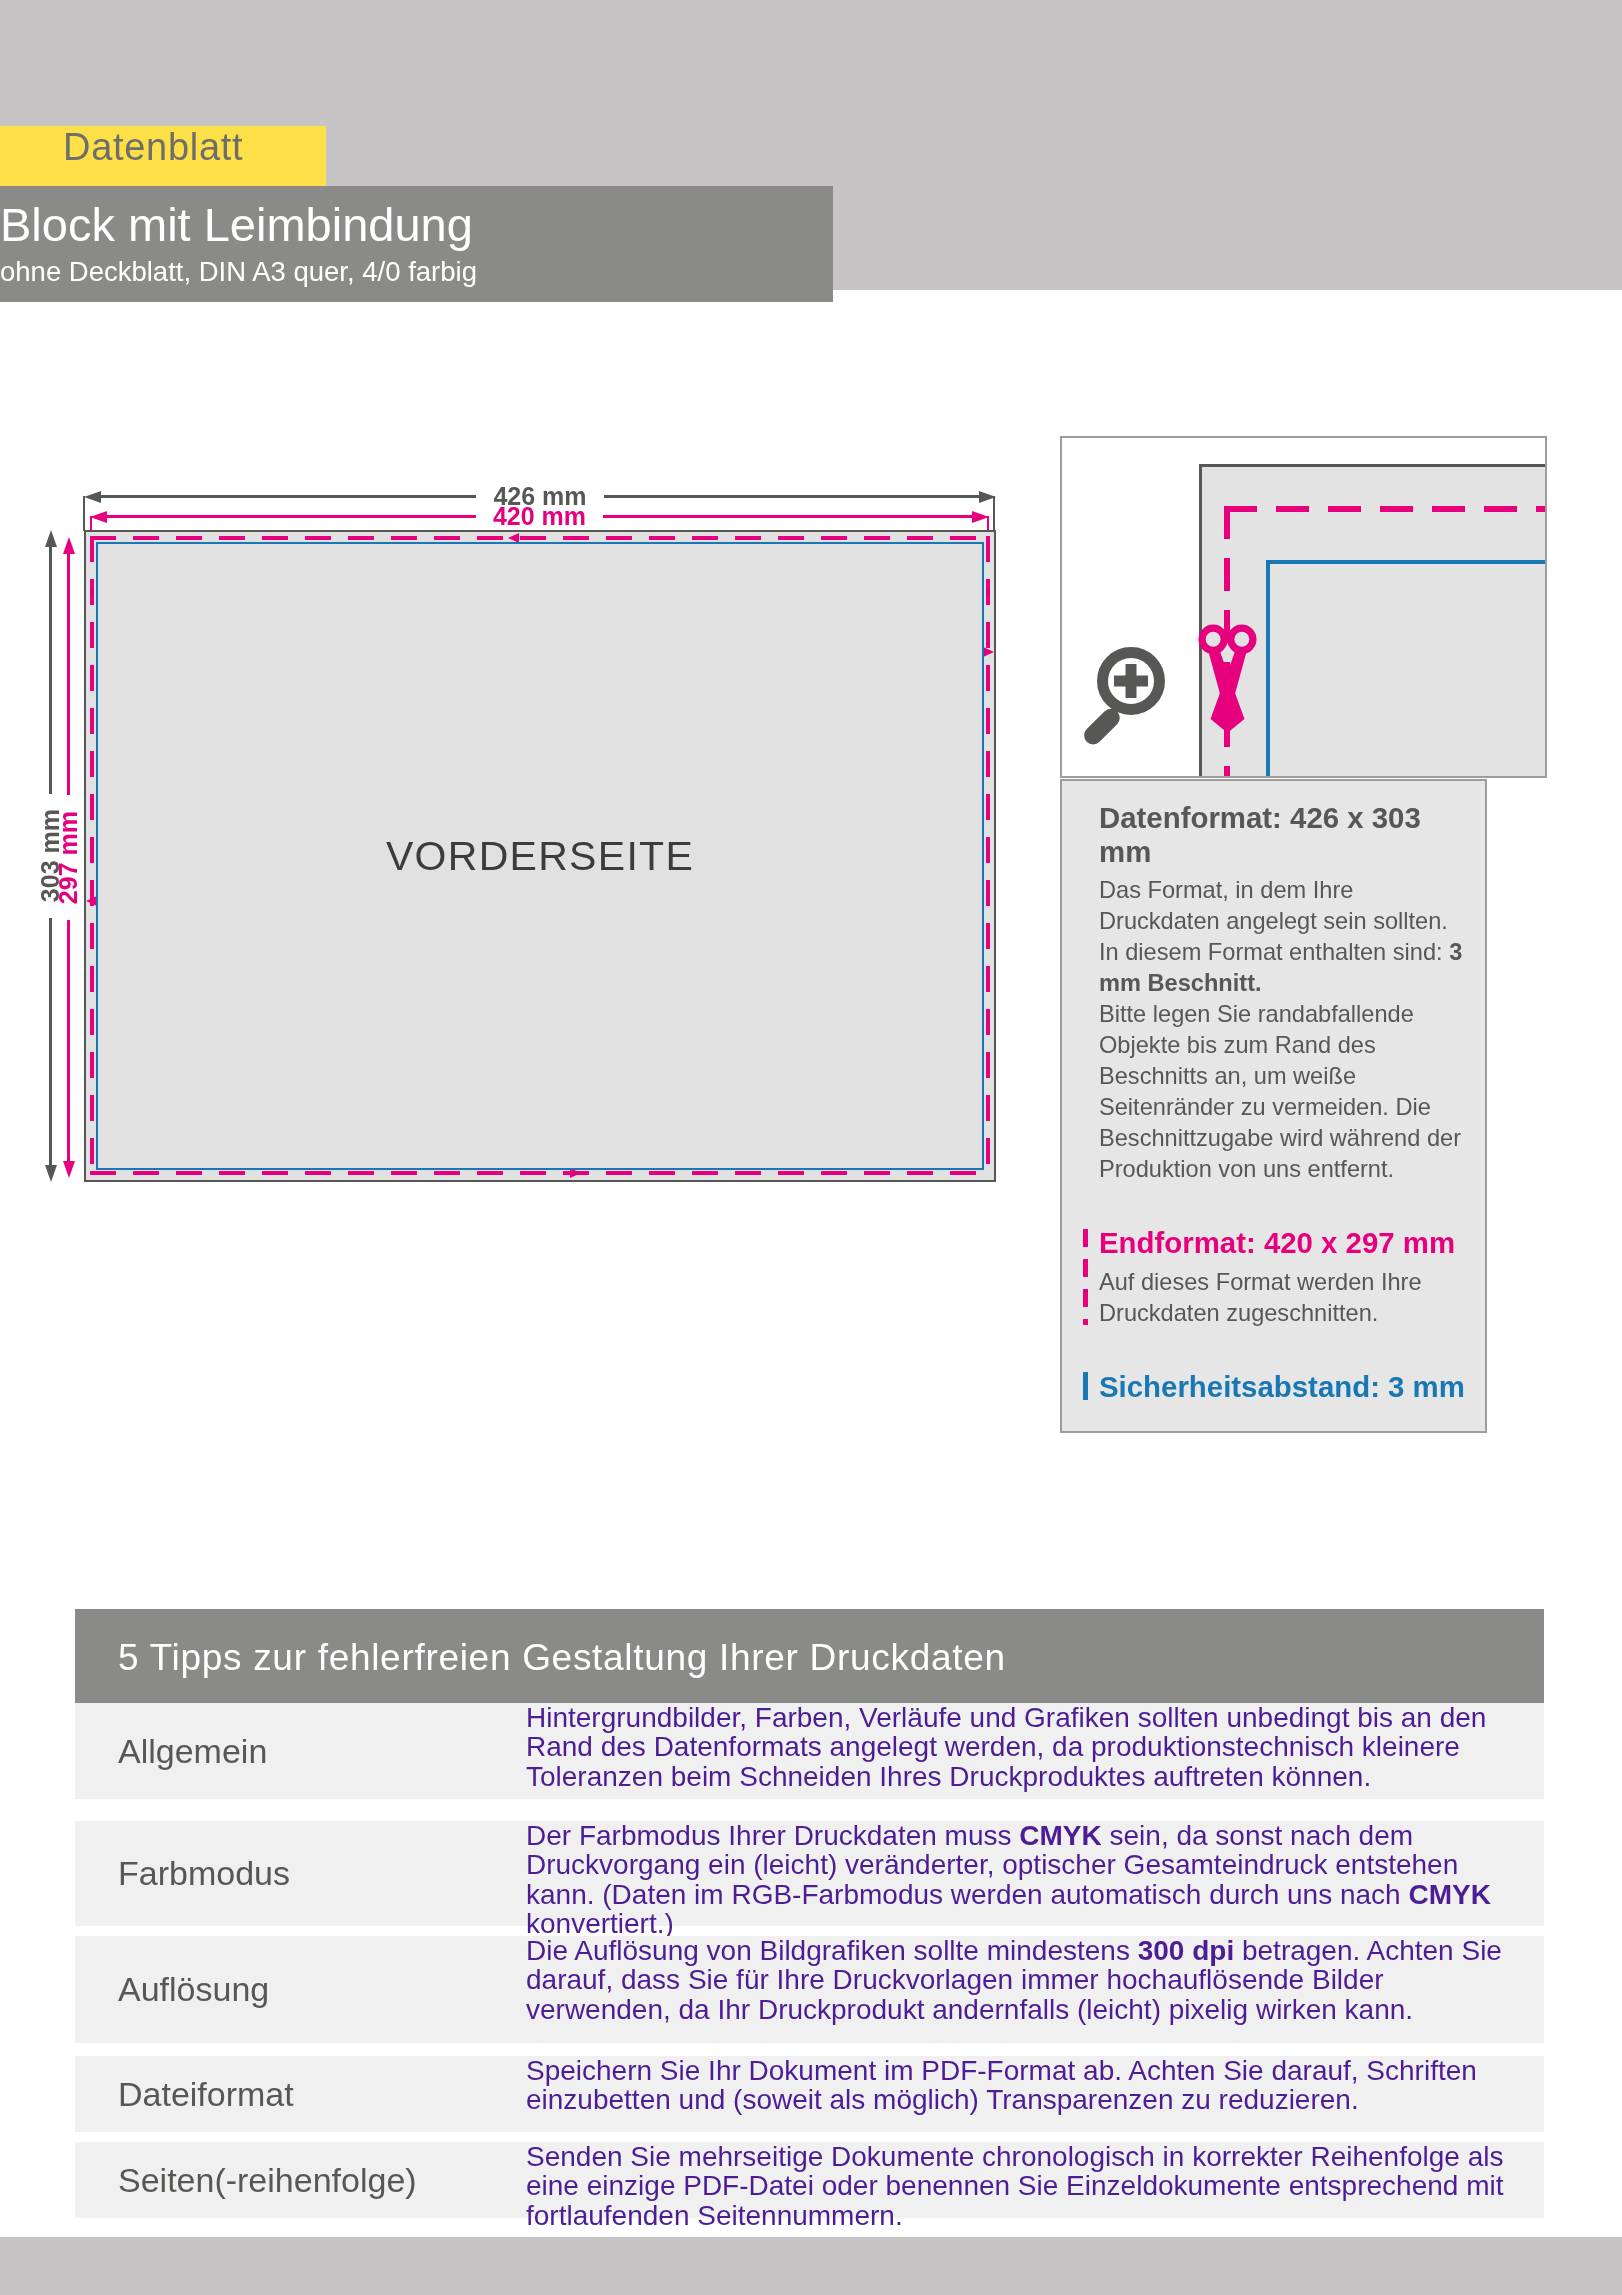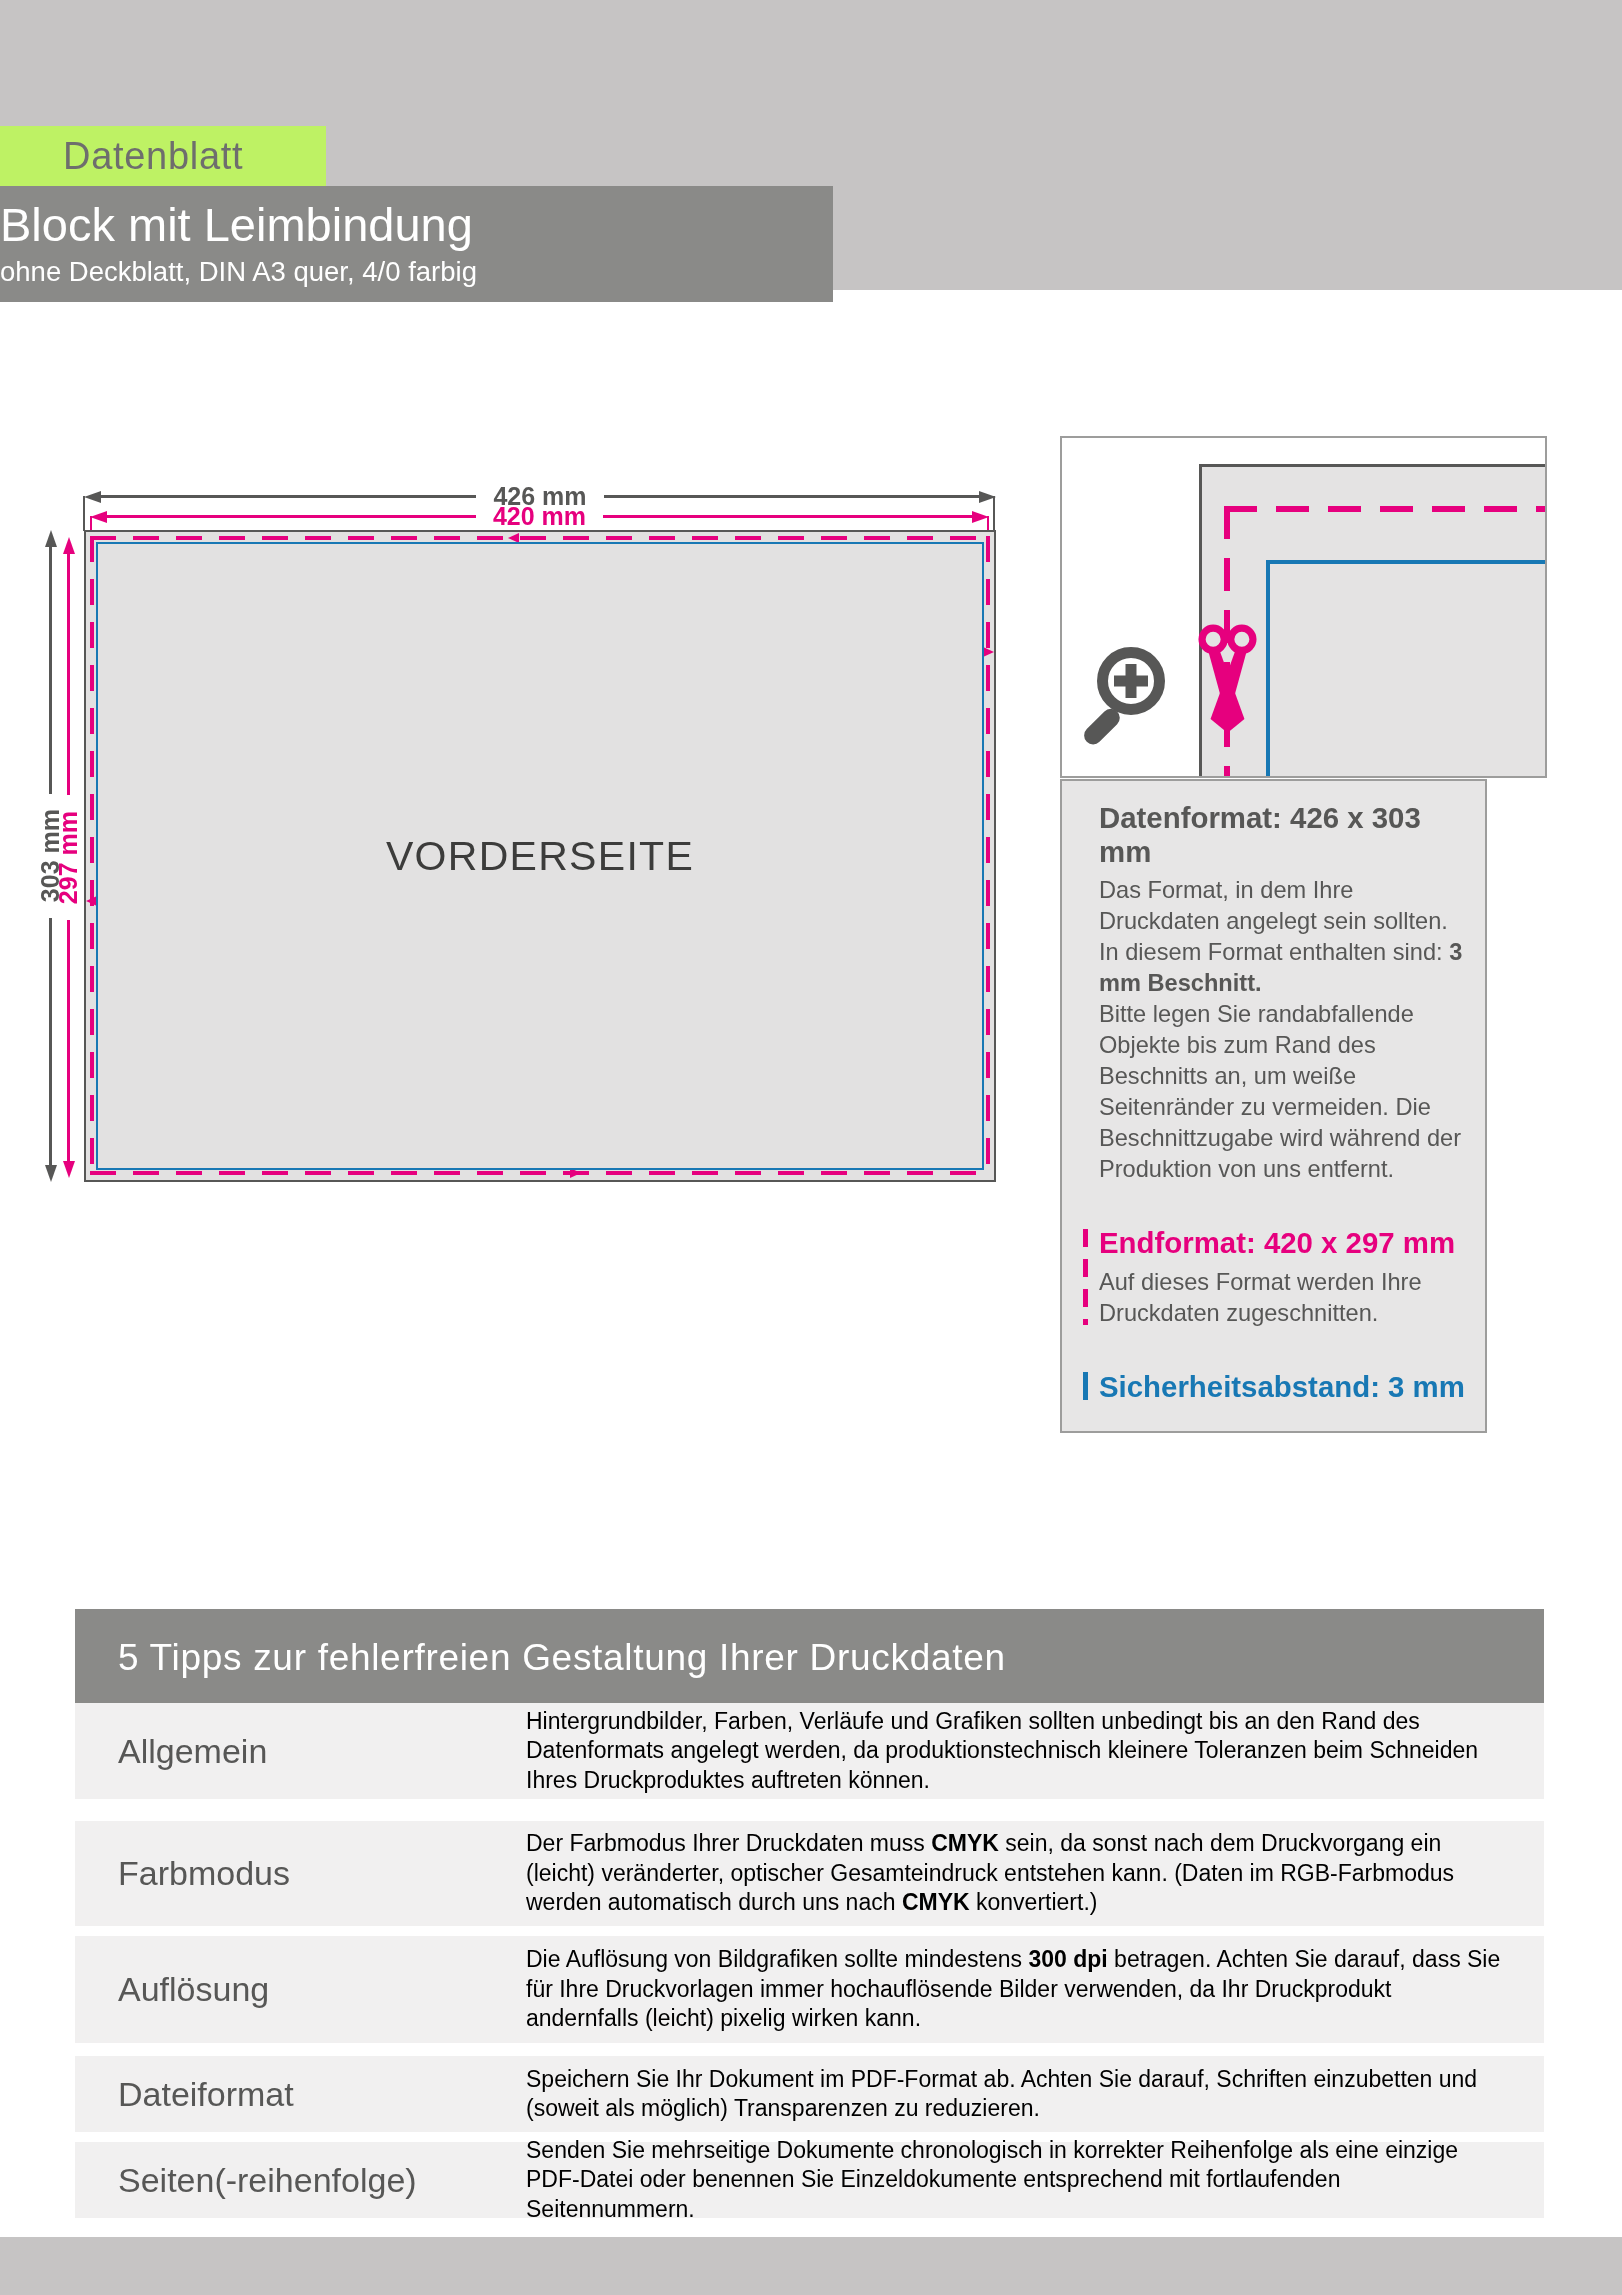--- a/index.html
+++ b/index.html
@@ -2,22 +2,22 @@
 <html style="font-size:10.5px"><head>
 <meta charset="utf-8">
 <style>
   html,body{margin:0;padding:0;background:#fff;}
   #page{position:relative;width:1623px;height:2295px;background:#ffffff;overflow:hidden;
         font-family:"Liberation Sans",sans-serif;color:#575756;}
   .abs{position:absolute;}
 
   
   .band-top{left:0;top:0;width:1623px;height:290px;background:#c6c4c4;}
-  .datenblatt-box{left:0;top:126px;width:326px;height:61px;background:#bef264;
-                  display:flex;align-items:center;}
+  .datenblatt-box{left:0;top:126px;width:326px;height:61px;background:#fde047;
+                  display:flex;align-items:flex-start;}
   .datenblatt-box span{font-size:38px;color:#6e6e6d;padding-left:63px;letter-spacing:0.7px;}
   .title-bar{left:0;top:186px;width:833px;height:116px;background:#8a8a88;
              display:flex;flex-direction:column;justify-content:center;align-items:flex-start;
              padding-right:62px;box-sizing:border-box;}
   .title-bar .t{font-size:47px;color:#ffffff;line-height:1.05;white-space:nowrap;}
   .title-bar .s{font-size:27.5px;color:#ffffff;margin-top:6.5px;white-space:nowrap;}
 
   
   .hdim{position:absolute;height:25px;display:flex;align-items:center;}
   .vdim{position:absolute;width:25px;display:flex;flex-direction:column;align-items:center;}
@@ -70,22 +70,22 @@
   .h-magenta{color:#e6007e !important;}
   .h-blue{color:#1878b4 !important;}
 
   
   .tips-bar{left:75px;top:1609px;width:1469px;height:97px;background:#8a8a88;
             display:flex;align-items:center;}
   .tips-bar span{color:#ffffff;font-size:37px;padding-left:43px;letter-spacing:0.7px;}
   .tip-row{left:75px;width:1469px;background:#f1f0f0;}
   .tip-label{position:absolute;left:43px;top:0;bottom:0;display:flex;align-items:center;
              font-size:34px;color:#575756;}
-  .tip-body{position:absolute;left:451px;top:0;bottom:0;width:982px;display:flex;align-items:center;
-            font-size:23px;line-height:29.4px;color:#000000;}
+  .tip-body{position:absolute;left:451px;top:0;bottom:0;width:982px;display:flex;
+            font-size:28px;line-height:29.4px;color:#4c1d95;}
   .band-bottom{left:0;top:2237px;width:1623px;height:58px;background:#c6c4c4;}
 </style>
 </head>
 <body>
 
 <div id="page">
 
   <div class="abs band-top"></div>
 
   <div class="abs datenblatt-box">

